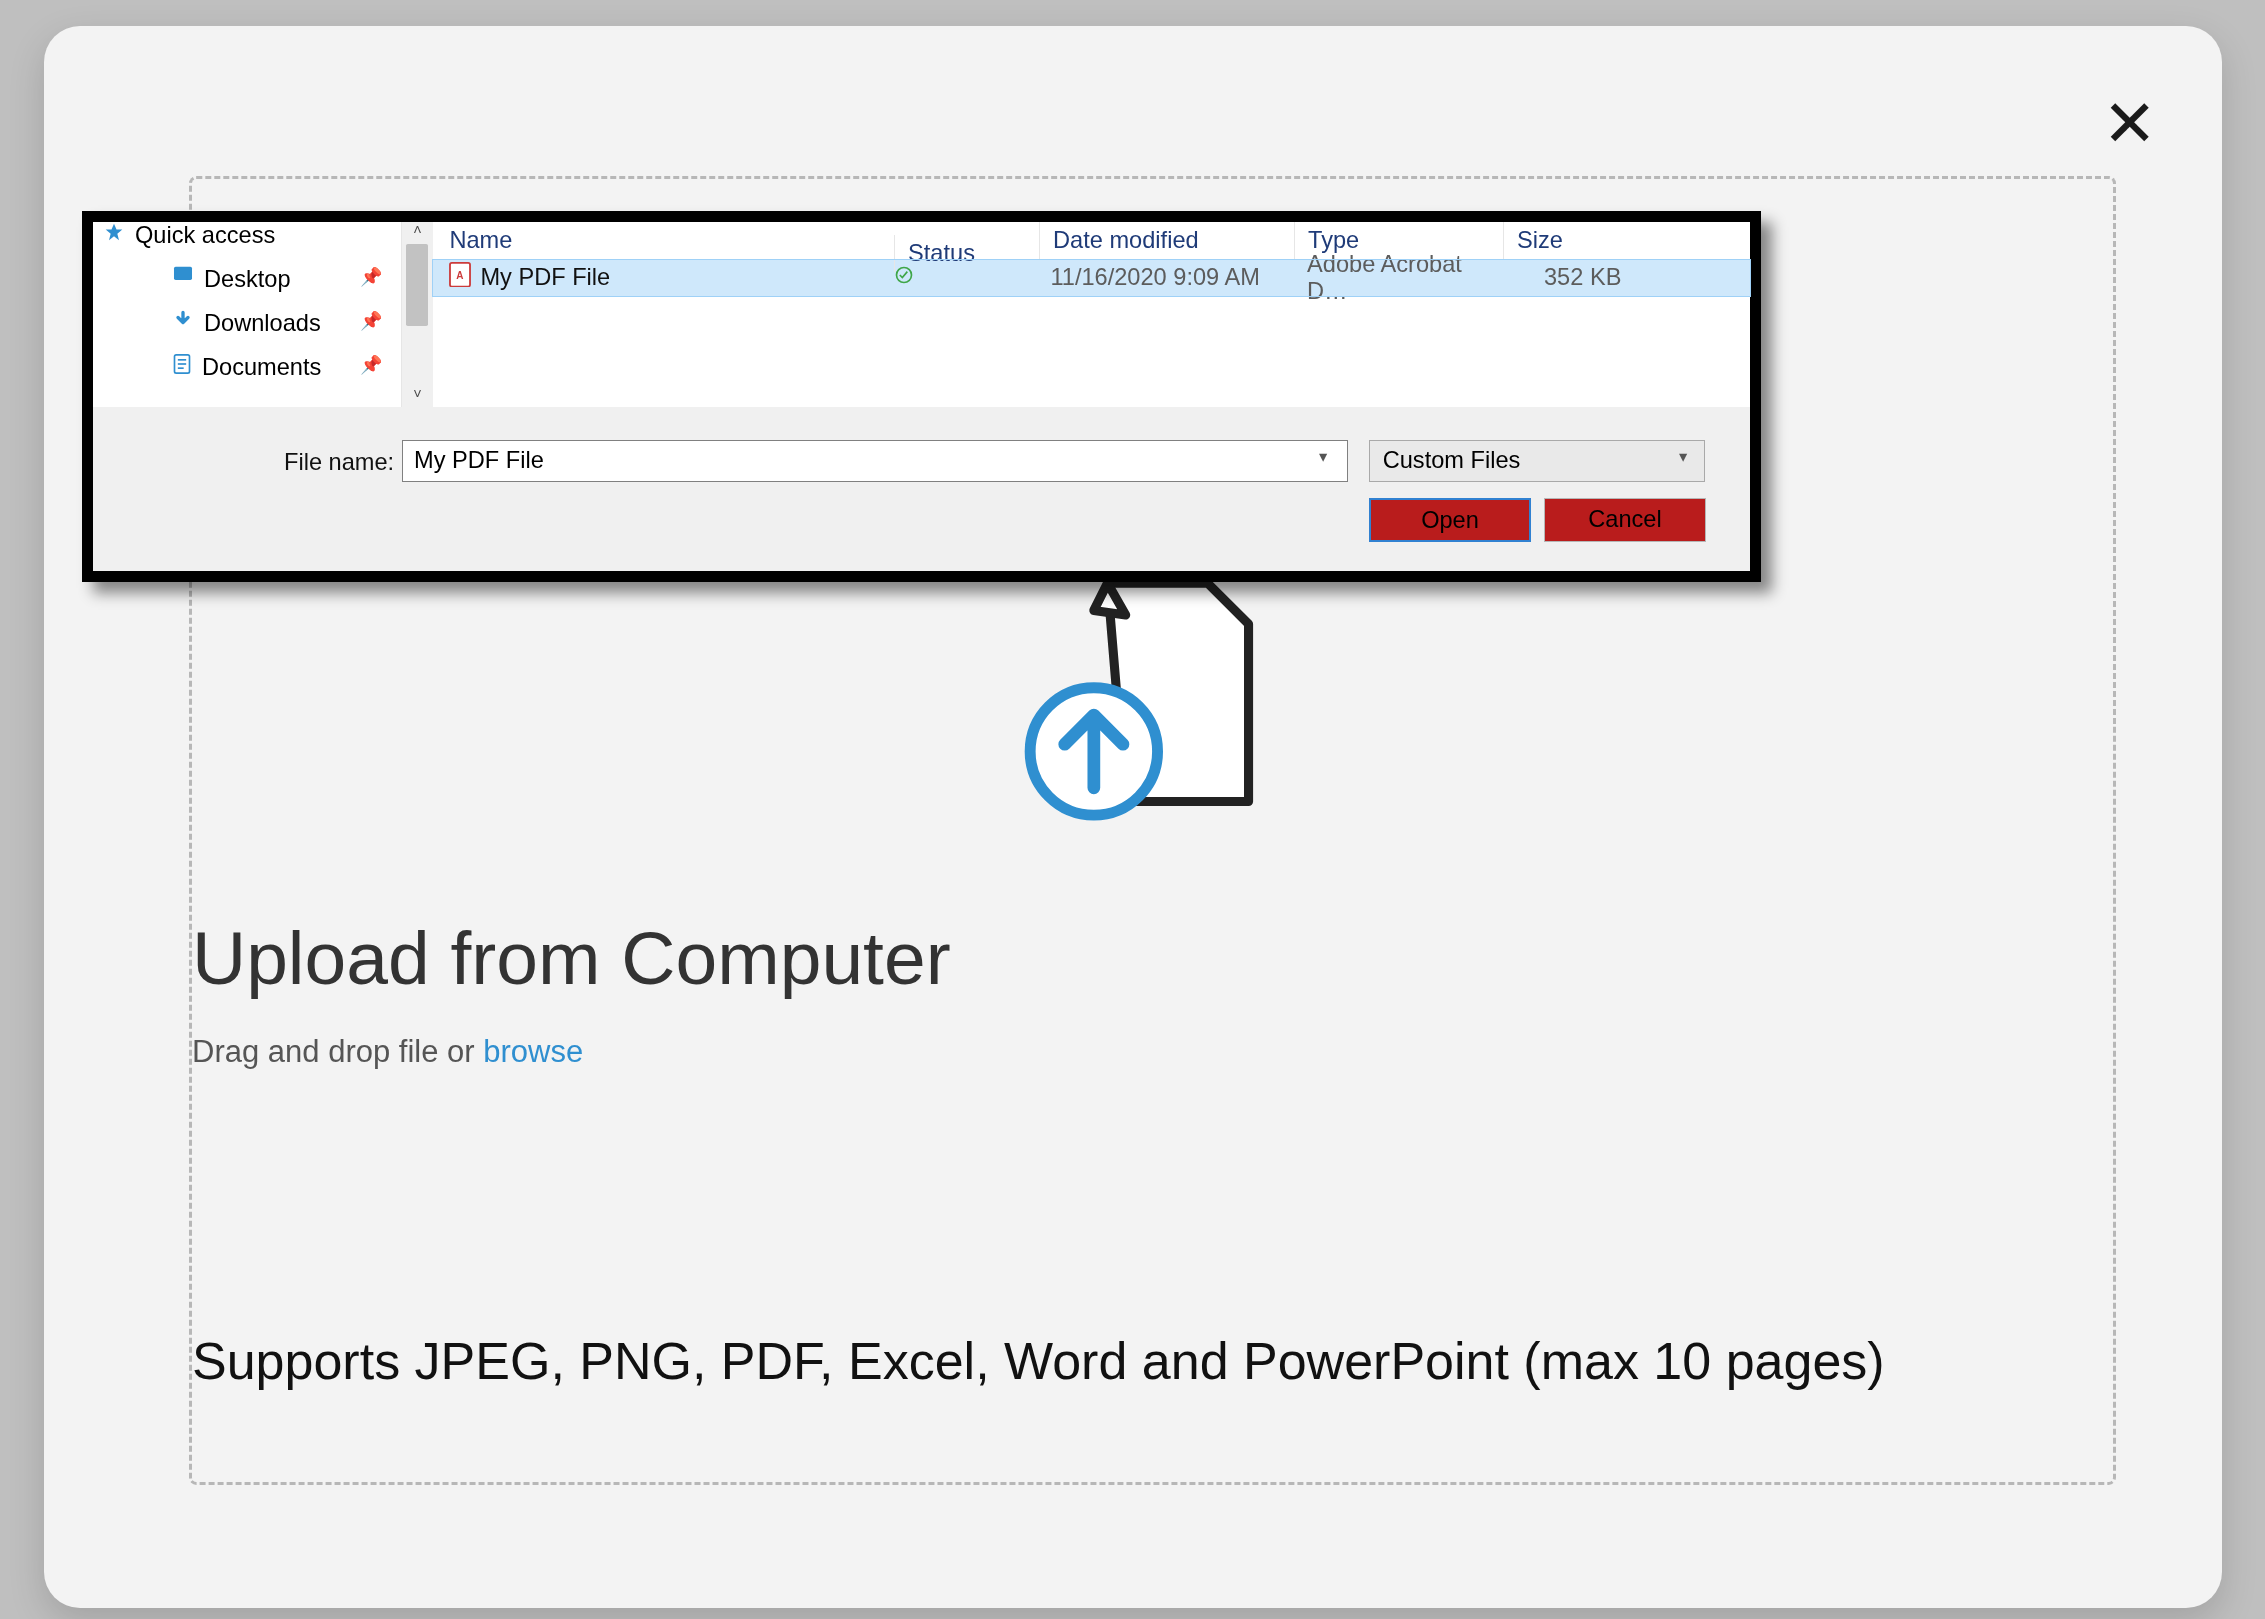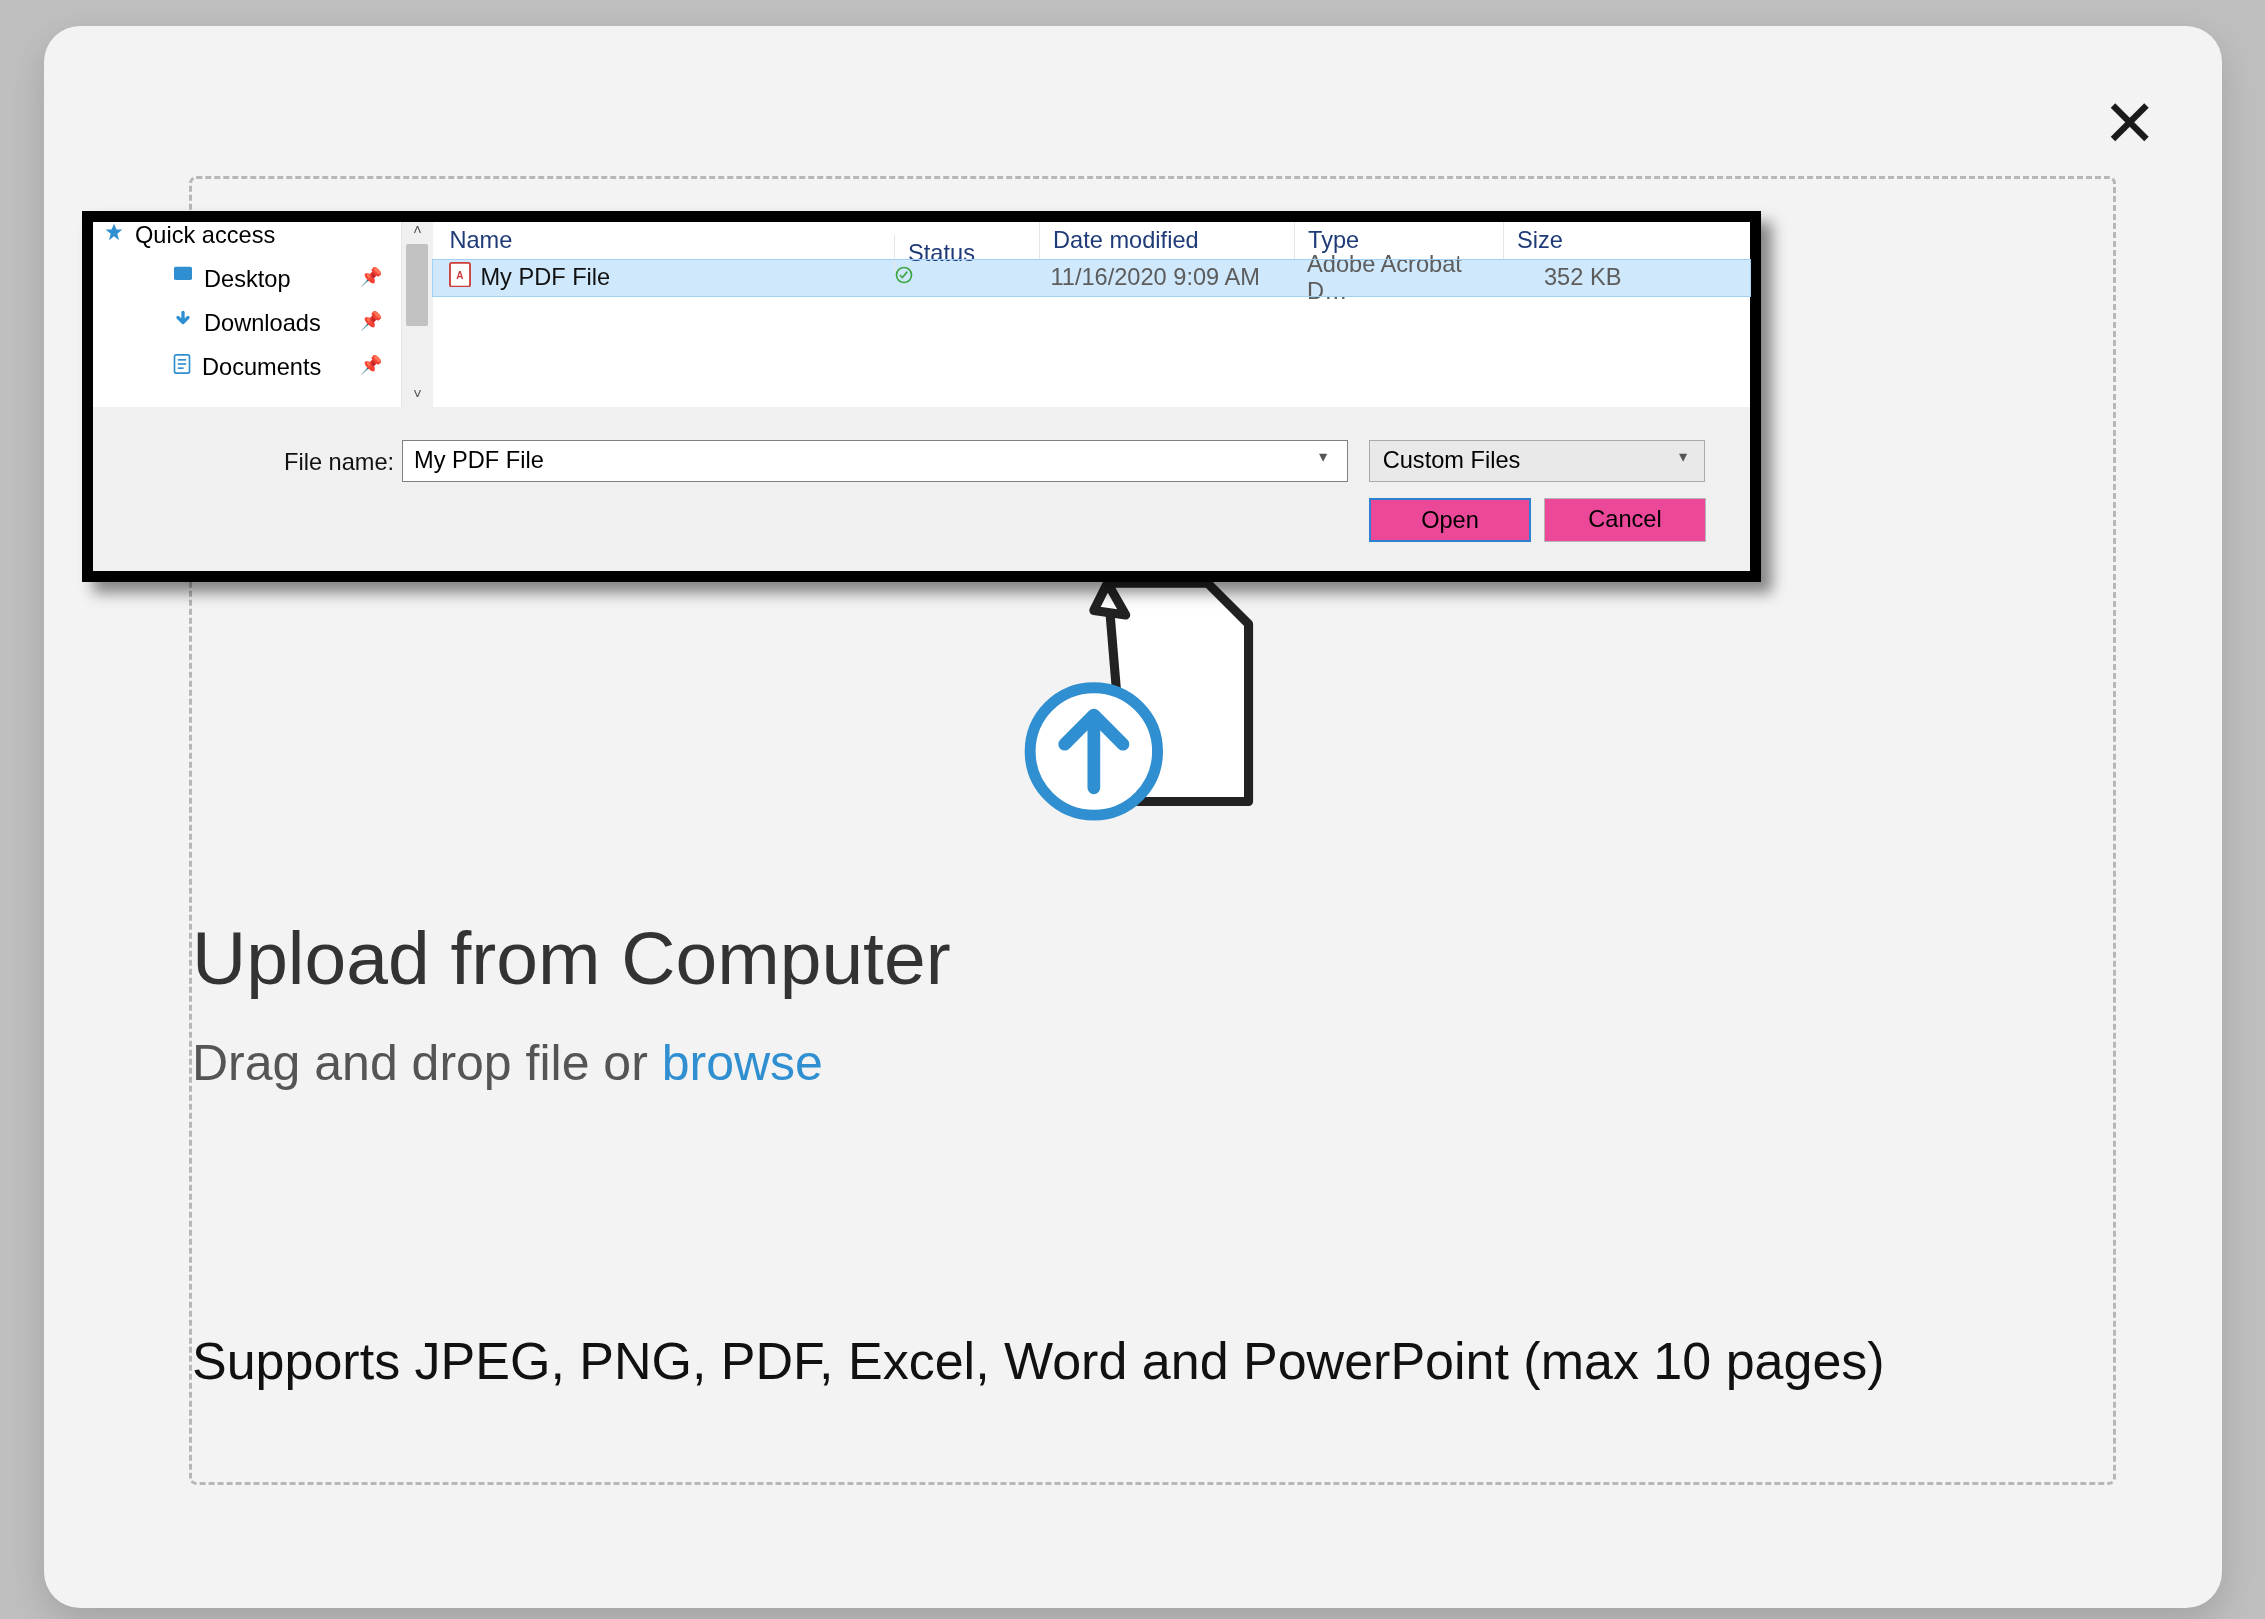--- a/index.html
+++ b/index.html
@@ -61,21 +61,21 @@
       left: 0; right: 0;
       top: 736px;
       font-size: 75px;
       font-weight: 400;
       color: #333;
     }
     .subline {
       position: absolute;
       left: 0; right: 0;
       top: 855px;
-      font-size: 50px;
+      font-size: 31px;
       color: #555;
     }
     .subline a {
       color: #2f8fd0;
       text-decoration: none;
     }
     .supports {
       position: absolute;
       left: 0; right: 0;
       bottom: 91px;
@@ -223,21 +223,21 @@
     .type-combo-caret {
       position:absolute; left: 1586px; top: 40px; color:#555; pointer-events:none; font-size:16.4px;
     }
     .btn {
       position: absolute;
       width: 162px;
       height: 44px;
       font-size: 23.6px;
       text-align: center;
       line-height: 40px;
-      background: #ec4899;
+      background: #b91c1c;
       border: 0.9px solid #b6b6b6;
       cursor: pointer;
     }
     .btn.primary {
       border: 2.7px solid #3181d1;
     }
     .btn-open { left: 1276px; top: 91px; }
     .btn-cancel { left: 1451px; top: 91px; }
   </style>
 </head>

